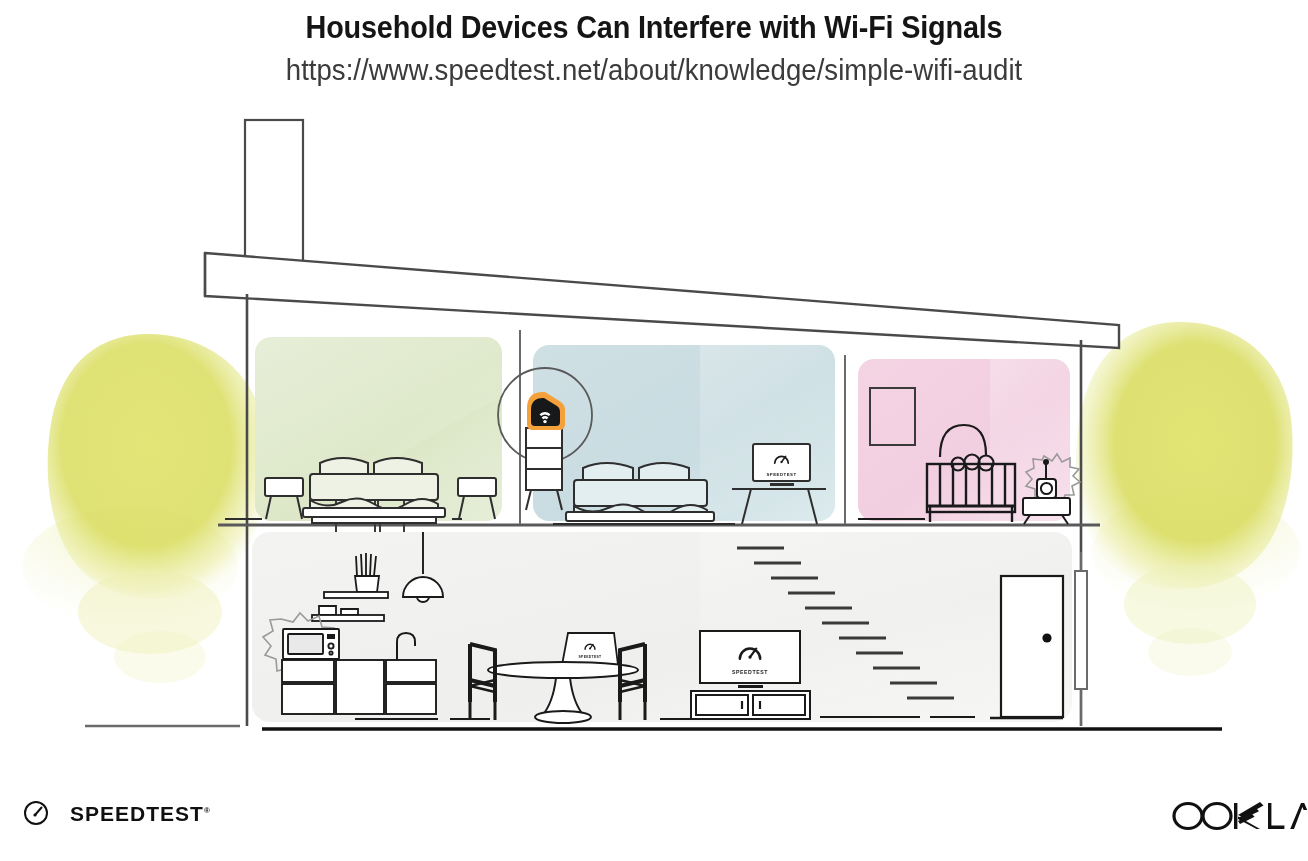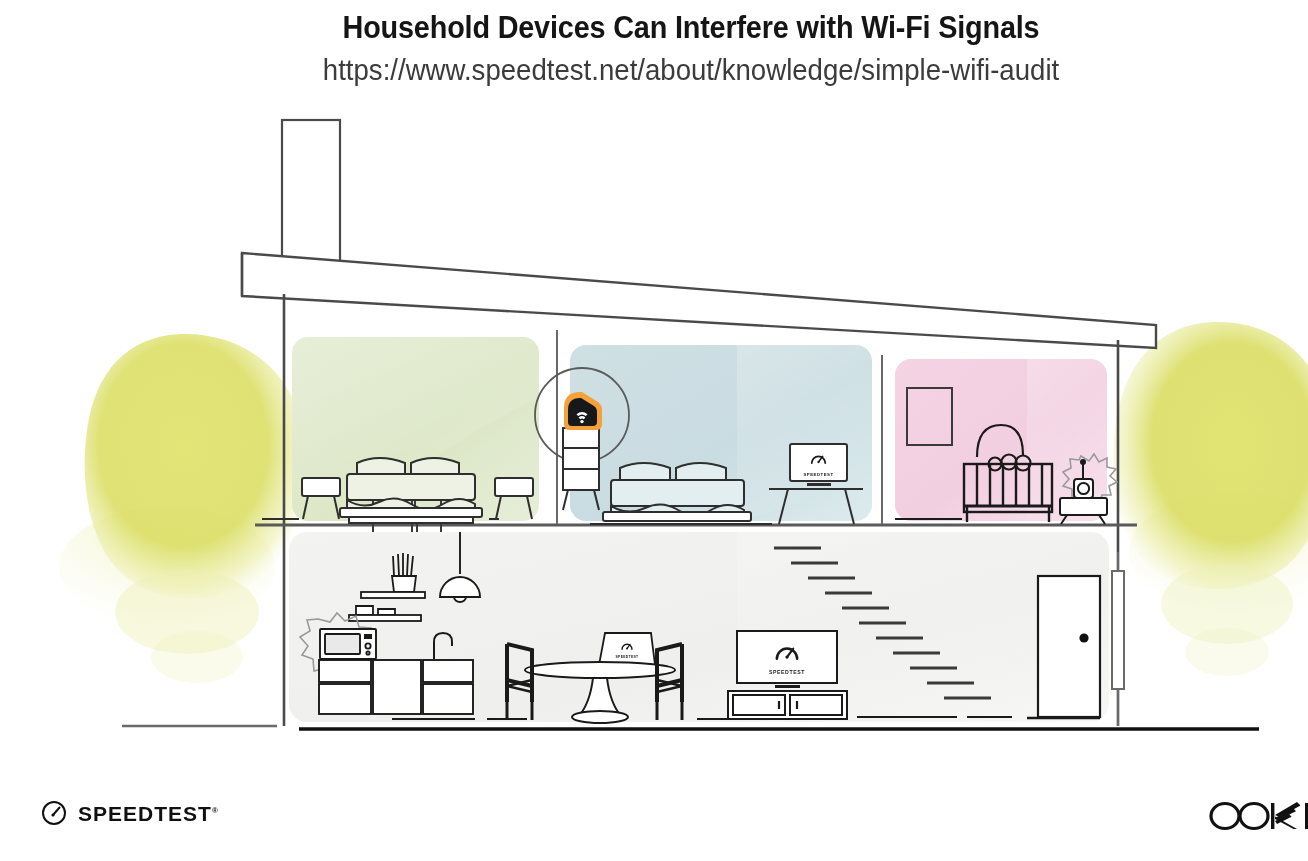--- a/index.html
+++ b/index.html
@@ -3,21 +3,21 @@
 <meta charset="utf-8">
 <title>Household Devices Can Interfere with Wi-Fi Signals</title>
 <style>
   html,body{margin:0;padding:0;background:#ffffff;}
   body{
     width:1308px;height:861px;overflow:hidden;
     font-family:"Liberation Sans","DejaVu Sans",sans-serif;
     color:#1a1a1a;
     position:relative;
   }
-  #stage{position:relative;width:1224px;height:861px;margin-left:37px;}
+  #stage{position:relative;width:1224px;height:861px;}
 
   
   .header{position:absolute;left:0;top:0;width:1308px;text-align:center;}
   .title{
     font-size:31px;font-weight:700;letter-spacing:-0.2px;
     color:#151515;margin:0;padding-top:10px;line-height:1.15;
     transform:scaleX(0.93);
   }
   .subtitle{
     font-size:30px;font-weight:400;color:#3b3b3b;
@@ -25,22 +25,22 @@
     transform:scaleX(0.92);
   }
 
   
   .art{position:absolute;left:0;top:112px;width:1308px;height:640px;}
   .art svg{display:block;}
 
   
   .footer{position:absolute;left:0;top:786px;width:1308px;height:60px;}
   .brand-speedtest{
-    position:absolute;left:4px;top:14px;
-    display:flex;align-items:center;gap:11px;
+    position:absolute;left:23px;top:14px;
+    display:flex;align-items:center;gap:21px;
   }
   .brand-speedtest .word{
     font-size:21px;font-weight:700;letter-spacing:1.0px;color:#101010;
     line-height:1;position:relative;
   }
   .brand-speedtest .word .tm{
     font-size:8px;vertical-align:super;letter-spacing:0;font-weight:700;
   }
   .brand-ookla{
     position:absolute;right:-20px;top:10px;

